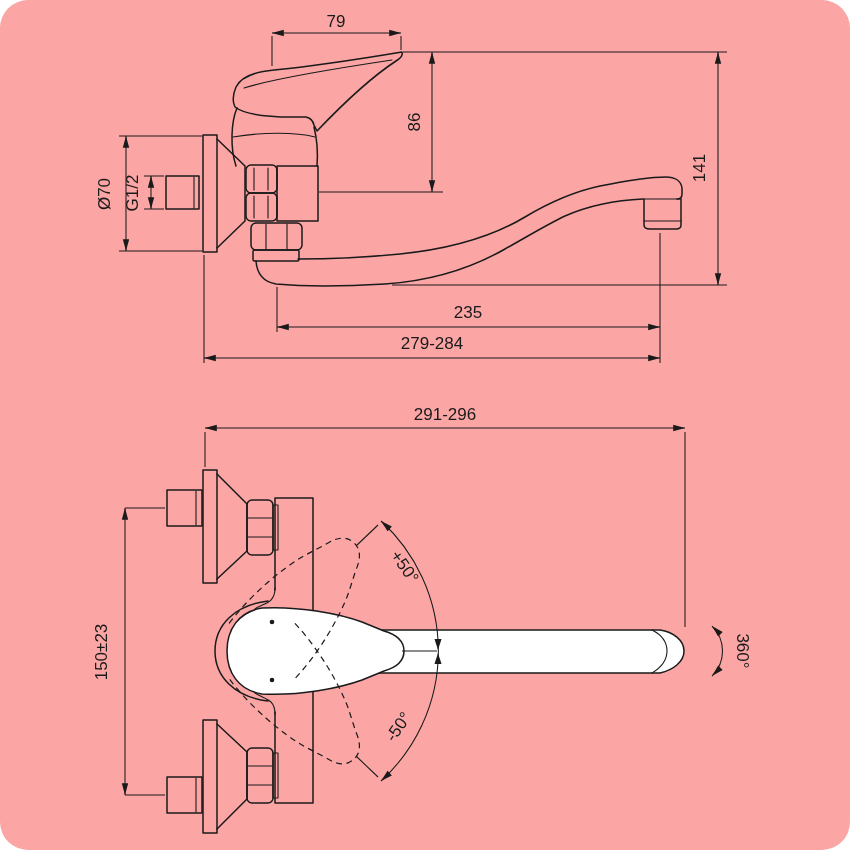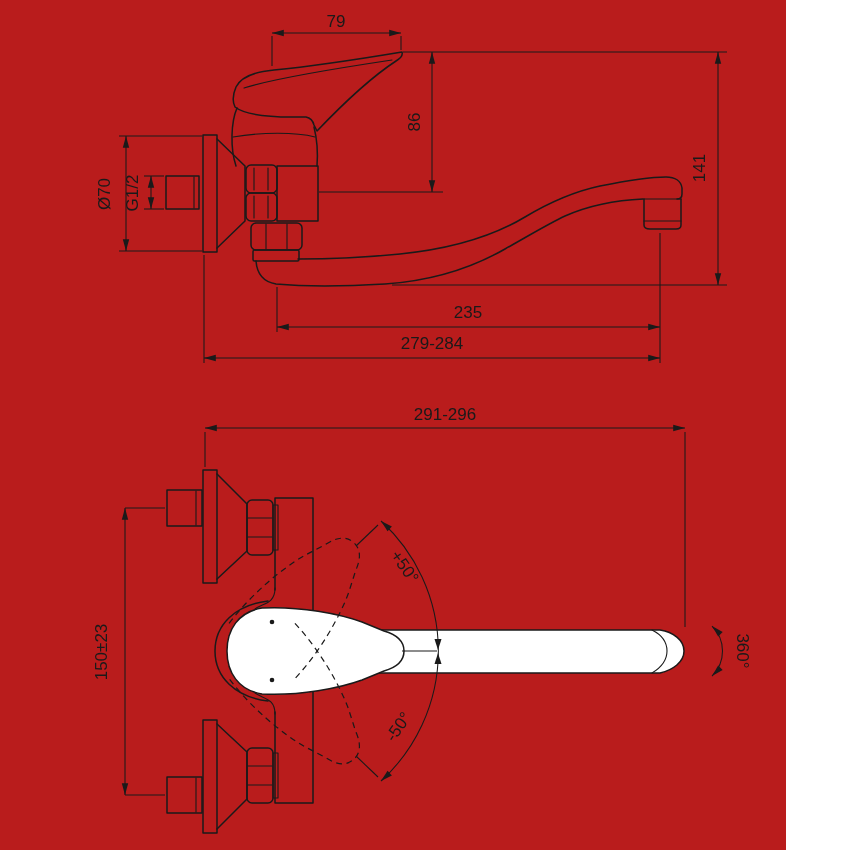--- a/index.html
+++ b/index.html
@@ -1,16 +1,16 @@
 <!DOCTYPE html>
 <html><head>
 <meta charset="utf-8">
 <style>
   html,body{margin:0;padding:0;background:#ffffff;}
-  .stage{width:786px;height:850px;background:#b91c1c;position:relative;overflow:hidden;}
+  .stage{width:850px;height:850px;background:#fca5a5;position:relative;overflow:hidden;border-radius:28px;}
   svg{display:block;}
   .part{fill:none;stroke:#1a1a1a;stroke-width:1.5;stroke-linejoin:round;stroke-linecap:round;}
   .part-thin{fill:none;stroke:#1a1a1a;stroke-width:1.1;stroke-linejoin:round;stroke-linecap:round;}
   .white{fill:#ffffff;stroke:#1a1a1a;stroke-width:1.5;stroke-linejoin:round;}
   .dashed{fill:none;stroke:#1a1a1a;stroke-width:1.2;stroke-dasharray:6 4.5;stroke-linejoin:round;}
   .dim{fill:none;stroke:#1a1a1a;stroke-width:1.05;}
   .ext{fill:none;stroke:#1a1a1a;stroke-width:1.05;}
   .lbl{font-family:"Liberation Sans","DejaVu Sans",sans-serif;font-size:17px;fill:#1a1a1a;}
   .solid{fill:#1a1a1a;stroke:none;}
 </style>

